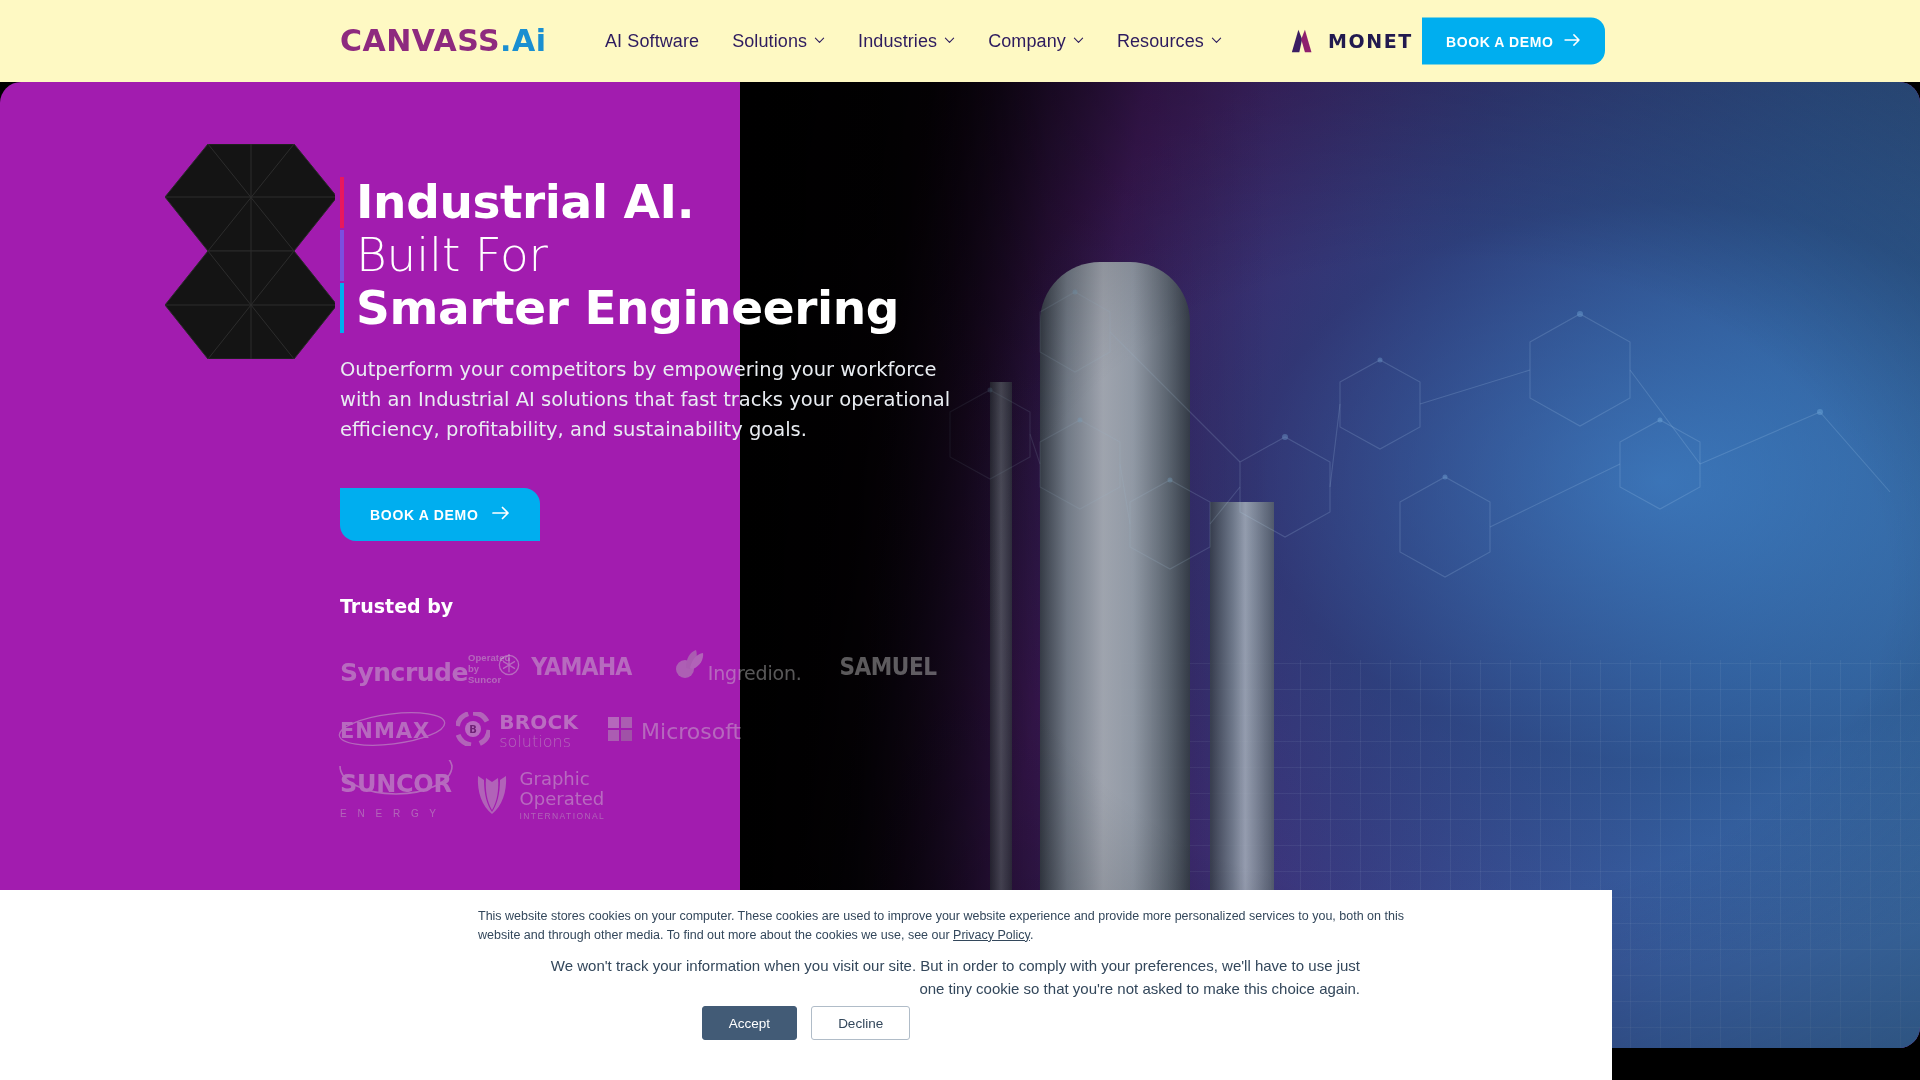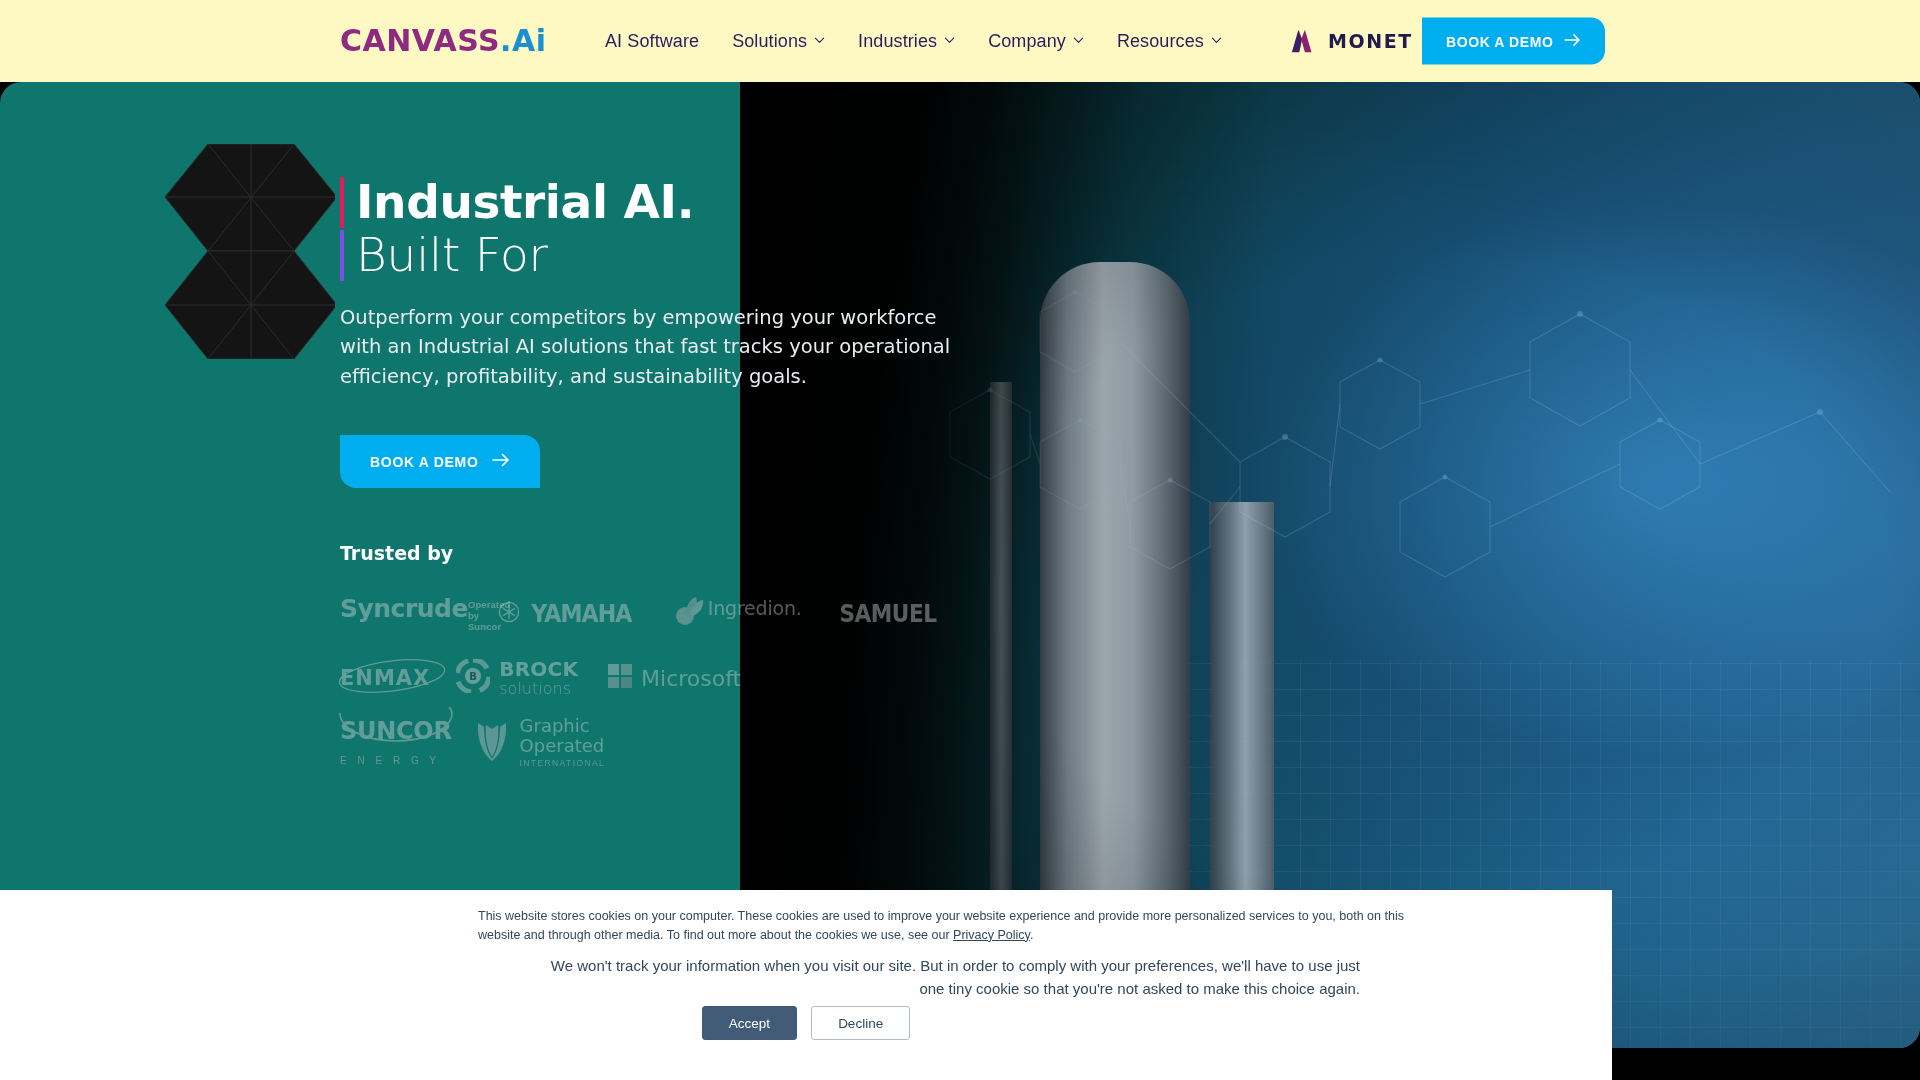--- a/index.html
+++ b/index.html
@@ -53,21 +53,21 @@
     display: flex; align-items: center; gap: 11px;
     border-radius: 0 14px 14px 0;
     font-size: 14px; font-weight: 700; letter-spacing: .6px;
     font-family: "Liberation Sans", sans-serif;
     white-space: nowrap;
   }
 
   
   .hero {
     position: absolute; top: 82px; left: 0; width: 1920px; height: 966px;
-    background: #0f766e;
+    background: #a21caf;
     overflow: hidden;
     border-radius: 21px;
   }
   .hero-photo {
     position: absolute; right: 0; top: 0; width: 1180px; height: 998px;
     background:
       radial-gradient(ellipse 900px 620px at 78% 40%, rgba(60,140,205,0.55) 0%, rgba(25,70,115,0.35) 45%, rgba(0,0,0,0) 78%),
       linear-gradient(100deg, rgba(0,0,0,1) 0%, rgba(0,0,0,0.92) 14%, rgba(8,28,50,0.6) 30%, rgba(22,70,115,0.75) 55%, rgba(40,110,165,0.85) 80%, rgba(55,130,185,0.9) 100%);
   }
   .hero-photo .tower {
@@ -126,21 +126,21 @@
     border-radius: 0 16px 0 16px;
     font-size: 14px; font-weight: 700; letter-spacing: .7px;
   }
 
   .trusted-label {
     margin-top: 54px; color: #fff; font-size: 19px; font-weight: 700;
     font-family: "DejaVu Sans", sans-serif;
   }
   .logo-grid { margin-top: 18px; width: 480px; }
   .logo-row { display: flex; align-items: center; height: 64px; }
-  .logo-cell { display: flex; align-items: flex-start; justify-content: flex-start; opacity: .42; }
+  .logo-cell { display: flex; align-items: flex-end; justify-content: flex-start; opacity: .42; }
 
   .lg-syncrude { width: 130px; }
   .lg-syncrude .w1 { color:#d6d6d6; font-size: 25px; font-weight: 700; letter-spacing: -0.5px; font-family:"DejaVu Sans", sans-serif; line-height:1; }
   .lg-syncrude .w2 { color:#cfcfcf; font-size: 9.5px; font-weight: 600; margin-top: 3px; letter-spacing:.1px; }
 
   .lg-yamaha { display:flex; align-items:center; gap: 7px; margin-left: 28px; justify-content: space-between; }
   .lg-yamaha .txt { color:#d6d6d6; font-size: 24px; font-weight: 800; letter-spacing: -1px; font-family:"DejaVu Sans", sans-serif; transform: scaleX(.92); }
 
   .lg-ingredion { margin-left: 36px; text-align: center; }
   .lg-ingredion .txt { color:#d2d2d2; font-size: 19px; font-weight: 400; letter-spacing: -.2px; font-family:"DejaVu Sans", sans-serif; }
@@ -312,20 +312,24 @@
     <div class="hero-content">
 
       <div class="headline-row">
         <div class="accent-bar" style="background:#e8185d"></div>
         <div class="h-line h-bold">Industrial AI.</div>
       </div>
       <div class="headline-row">
         <div class="accent-bar" style="background:#7b4fe0"></div>
         <div class="h-line h-light">Built For</div>
       </div>
+      <div class="headline-row">
+        <div class="accent-bar" style="background:#00AEEF"></div>
+        <div class="h-line h-bold">Smarter Engineering</div>
+      </div>
 
       <p class="hero-para">Outperform your competitors by empowering your workforce with an Industrial AI solutions that fast tracks your operational efficiency, profitability, and sustainability goals.</p>
 
       <button class="btn-demo-hero">
         <span>BOOK A DEMO</span>
         <span>
           <svg width="18" height="14" viewBox="0 0 18 14">
               <path d="M1 7 H16 M10.5 1.5 L16 7 L10.5 12.5" fill="none" stroke="#fff" stroke-width="1.7" stroke-linecap="round" stroke-linejoin="round"></path>
             </svg>
         </span>

